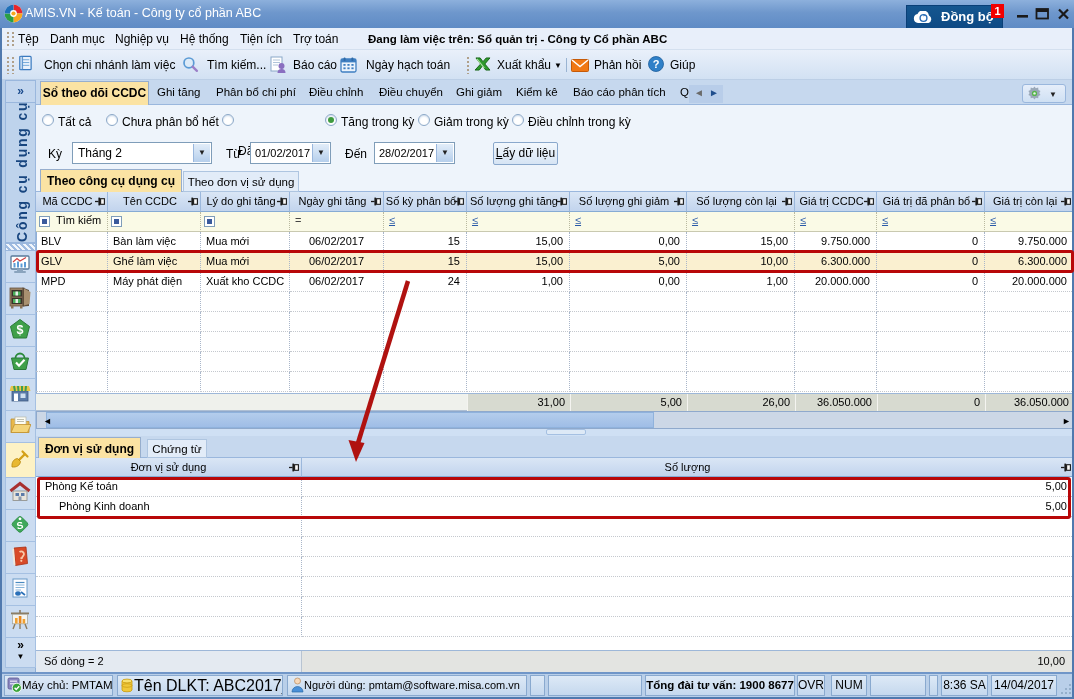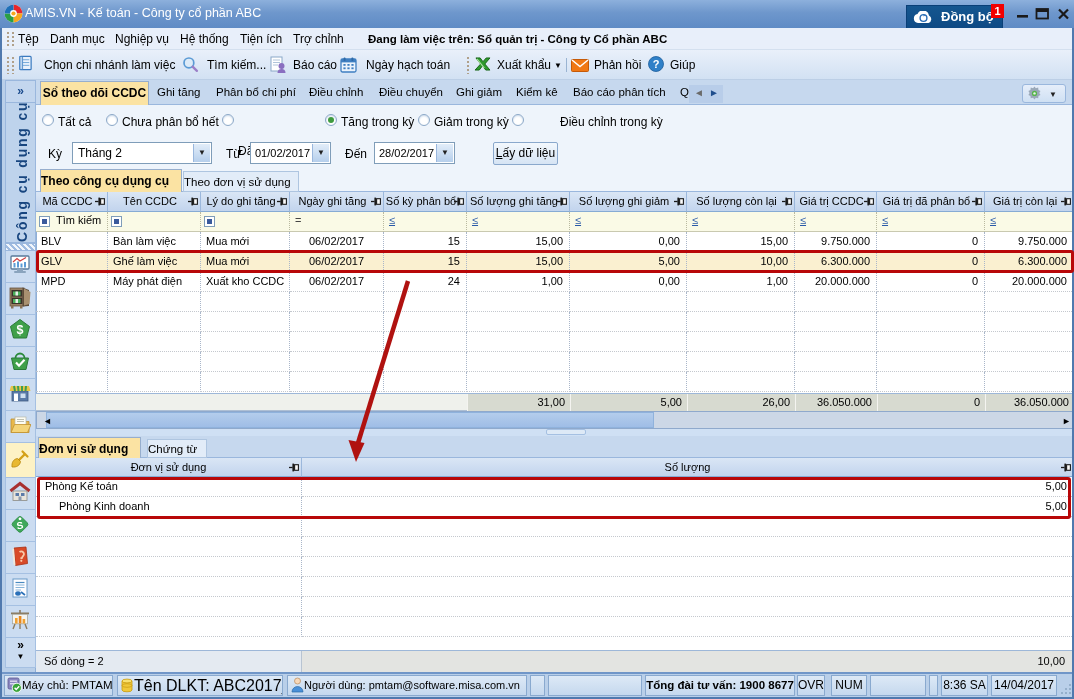--- a/index.html
+++ b/index.html
@@ -40,21 +40,21 @@
 #filterpanel { left:36px; top:105px; width:1038px; height:63px; background:#eef4fb; }
 .radio { position:absolute; width:12px; height:12px; border-radius:50%; background:#fff; border:1px solid #8ca8c8; box-shadow:inset 0 1px 2px #c8d8ea; }
 .radio.sel::after { content:""; position:absolute; left:2px; top:2px; width:6px; height:6px; border-radius:50%; background:#3f9b3f; }
 .rlabel { position:absolute; font-size:12px; color:#000; }
 .field { position:absolute; height:22px; background:#fff; border:1px solid #7f9db9; }
 .drop { position:absolute; right:1px; top:1px; width:17px; height:18px; background:linear-gradient(#e2edf9,#b6cfec); border-left:1px solid #9ab7dd; text-align:center; font-size:8px; line-height:18px; color:#222; }
 #btn-lay { left:493px; top:142px; width:65px; height:23px; background:linear-gradient(#f3f8fd,#d6e4f4); border:1px solid #8aa8cc; border-radius:2px; text-align:center; line-height:21px; font-size:12px; }
 
 
 #subtabs1 { left:36px; top:168px; width:1038px; height:24px; background:#eef4fb; border-bottom:1px solid #9ab7dd; }
-.stab { position:absolute; top:1px; height:23px; line-height:22px; font-size:12px; }
+.stab { position:absolute; top:1px; height:23px; line-height:22px; font-size:12px; text-align:center; }
 .stab.on { background:#fbe3a3; border:1px solid #97aecd; border-bottom:none; font-weight:bold; }
 .stab.off { background:#e2ecf8; border:1px solid #aec5e0; }
 
 
 #grid1 { left:36px; top:192px; width:1038px; height:219px; background:#fff; border-left:1px solid #8fafd6; }
 .hcell { position:absolute; top:0; height:20px; background:linear-gradient(#dae6f5,#c2d4ed); border-right:1px solid #9cb8dc; border-bottom:1px solid #86abd4; font-size:11px; text-align:center; line-height:19px; color:#000; }
 .fcell { position:absolute; top:20px; height:20px; background:#fafae6; border-right:1px dotted #b9b9a0; border-bottom:1px solid #c9c9b0; }
 .fsq { position:absolute; left:3px; top:4px; width:11px; height:11px; border:1px solid #7f9db9; background:#fff; }
 .fsq::after { content:""; position:absolute; left:2px; top:2px; width:5px; height:5px; background:#3a5a9c; }
 .cell { position:absolute; height:20px; font-size:11px; line-height:19px; color:#000; border-right:1px dotted #a9b6c9; border-bottom:1px dotted #c4c8ce; overflow:hidden; white-space:nowrap; }
@@ -115,21 +115,21 @@
 </svg>
 
 <div class="abs" id="menubar"></div>
 <div class="abs grip" style="left:6px; top:31px; height:16px;"></div>
 <div class="abs grip" style="left:11px; top:31px; height:16px;"></div>
 <div class="menuitem" style="left:18px; top:32px;">Tệp</div>
 <div class="menuitem" style="left:50px; top:32px;">Danh mục</div>
 <div class="menuitem" style="left:115px; top:32px;">Nghiệp vụ</div>
 <div class="menuitem" style="left:180px; top:32px;">Hệ thống</div>
 <div class="menuitem" style="left:240px; top:32px;">Tiện ích</div>
-<div class="menuitem" style="left:293px; top:32px;">Trợ chỉnh</div>
+<div class="menuitem" style="left:293px; top:32px;">Trợ toán</div>
 <div class="menuitem" style="left:368px; top:33px; font-weight:bold; font-size:11.5px;">Đang làm việc trên: Sổ quản trị - Công ty Cổ phần ABC</div>
 
 <div class="abs" id="toolbar"></div>
 <div class="abs grip" style="left:6px; top:56px; height:18px;"></div>
 <div class="abs grip" style="left:11px; top:56px; height:18px;"></div>
 <svg class="abs" style="left:18px; top:55px;" width="15" height="16" viewBox="0 0 16 16">
   <rect x="2" y="1" width="12" height="14" rx="1" fill="#eaf2fc" stroke="#3a7abf" stroke-width="1.3"></rect>
   <line x1="5" y1="4.5" x2="12" y2="4.5" stroke="#6fa6d8" stroke-width="1"></line>
   <line x1="5" y1="7.5" x2="12" y2="7.5" stroke="#6fa6d8" stroke-width="1"></line>
   <line x1="5" y1="10.5" x2="12" y2="10.5" stroke="#6fa6d8" stroke-width="1"></line>
@@ -308,21 +308,21 @@
 <div class="rlabel" style="left:58px; top:115px;">Tất cả</div>
 <div class="radio" style="left:106px; top:114px;"></div>
 <div class="rlabel" style="left:122px; top:115px;">Chưa phân bổ hết</div>
 <div class="radio" style="left:222px; top:114px;"></div>
 <div class="rlabel" style="left:238px; top:115px;margin-top:29px;">Đã phân bổ hết</div>
 <div class="radio sel" style="left:325px; top:114px;"></div>
 <div class="rlabel" style="left:341px; top:115px;">Tăng trong kỳ</div>
 <div class="radio" style="left:418px; top:114px;"></div>
 <div class="rlabel" style="left:434px; top:115px;">Giảm trong kỳ</div>
 <div class="radio" style="left:512px; top:114px;"></div>
-<div class="rlabel" style="left:560px; top:115px;">Điều chỉnh trong kỳ</div>
+<div class="rlabel" style="left:528px; top:115px;">Điều chỉnh trong kỳ</div>
 <div class="rlabel" style="left:48px; top:147px;">Kỳ</div>
 <div class="field" style="left:72px; top:142px; width:140px;">
     <span style="position:absolute; left:5px; top:3px; font-size:12px;">Tháng 2</span>
     <span class="drop">▼</span>
   </div>
 <div class="rlabel" style="left:226px; top:147px;">Từ</div>
 <div class="field" style="left:250px; top:142px; width:81px;">
     <span style="position:absolute; left:4px; top:4px; font-size:11px;">01/02/2017</span>
     <span class="drop">▼</span>
   </div>

